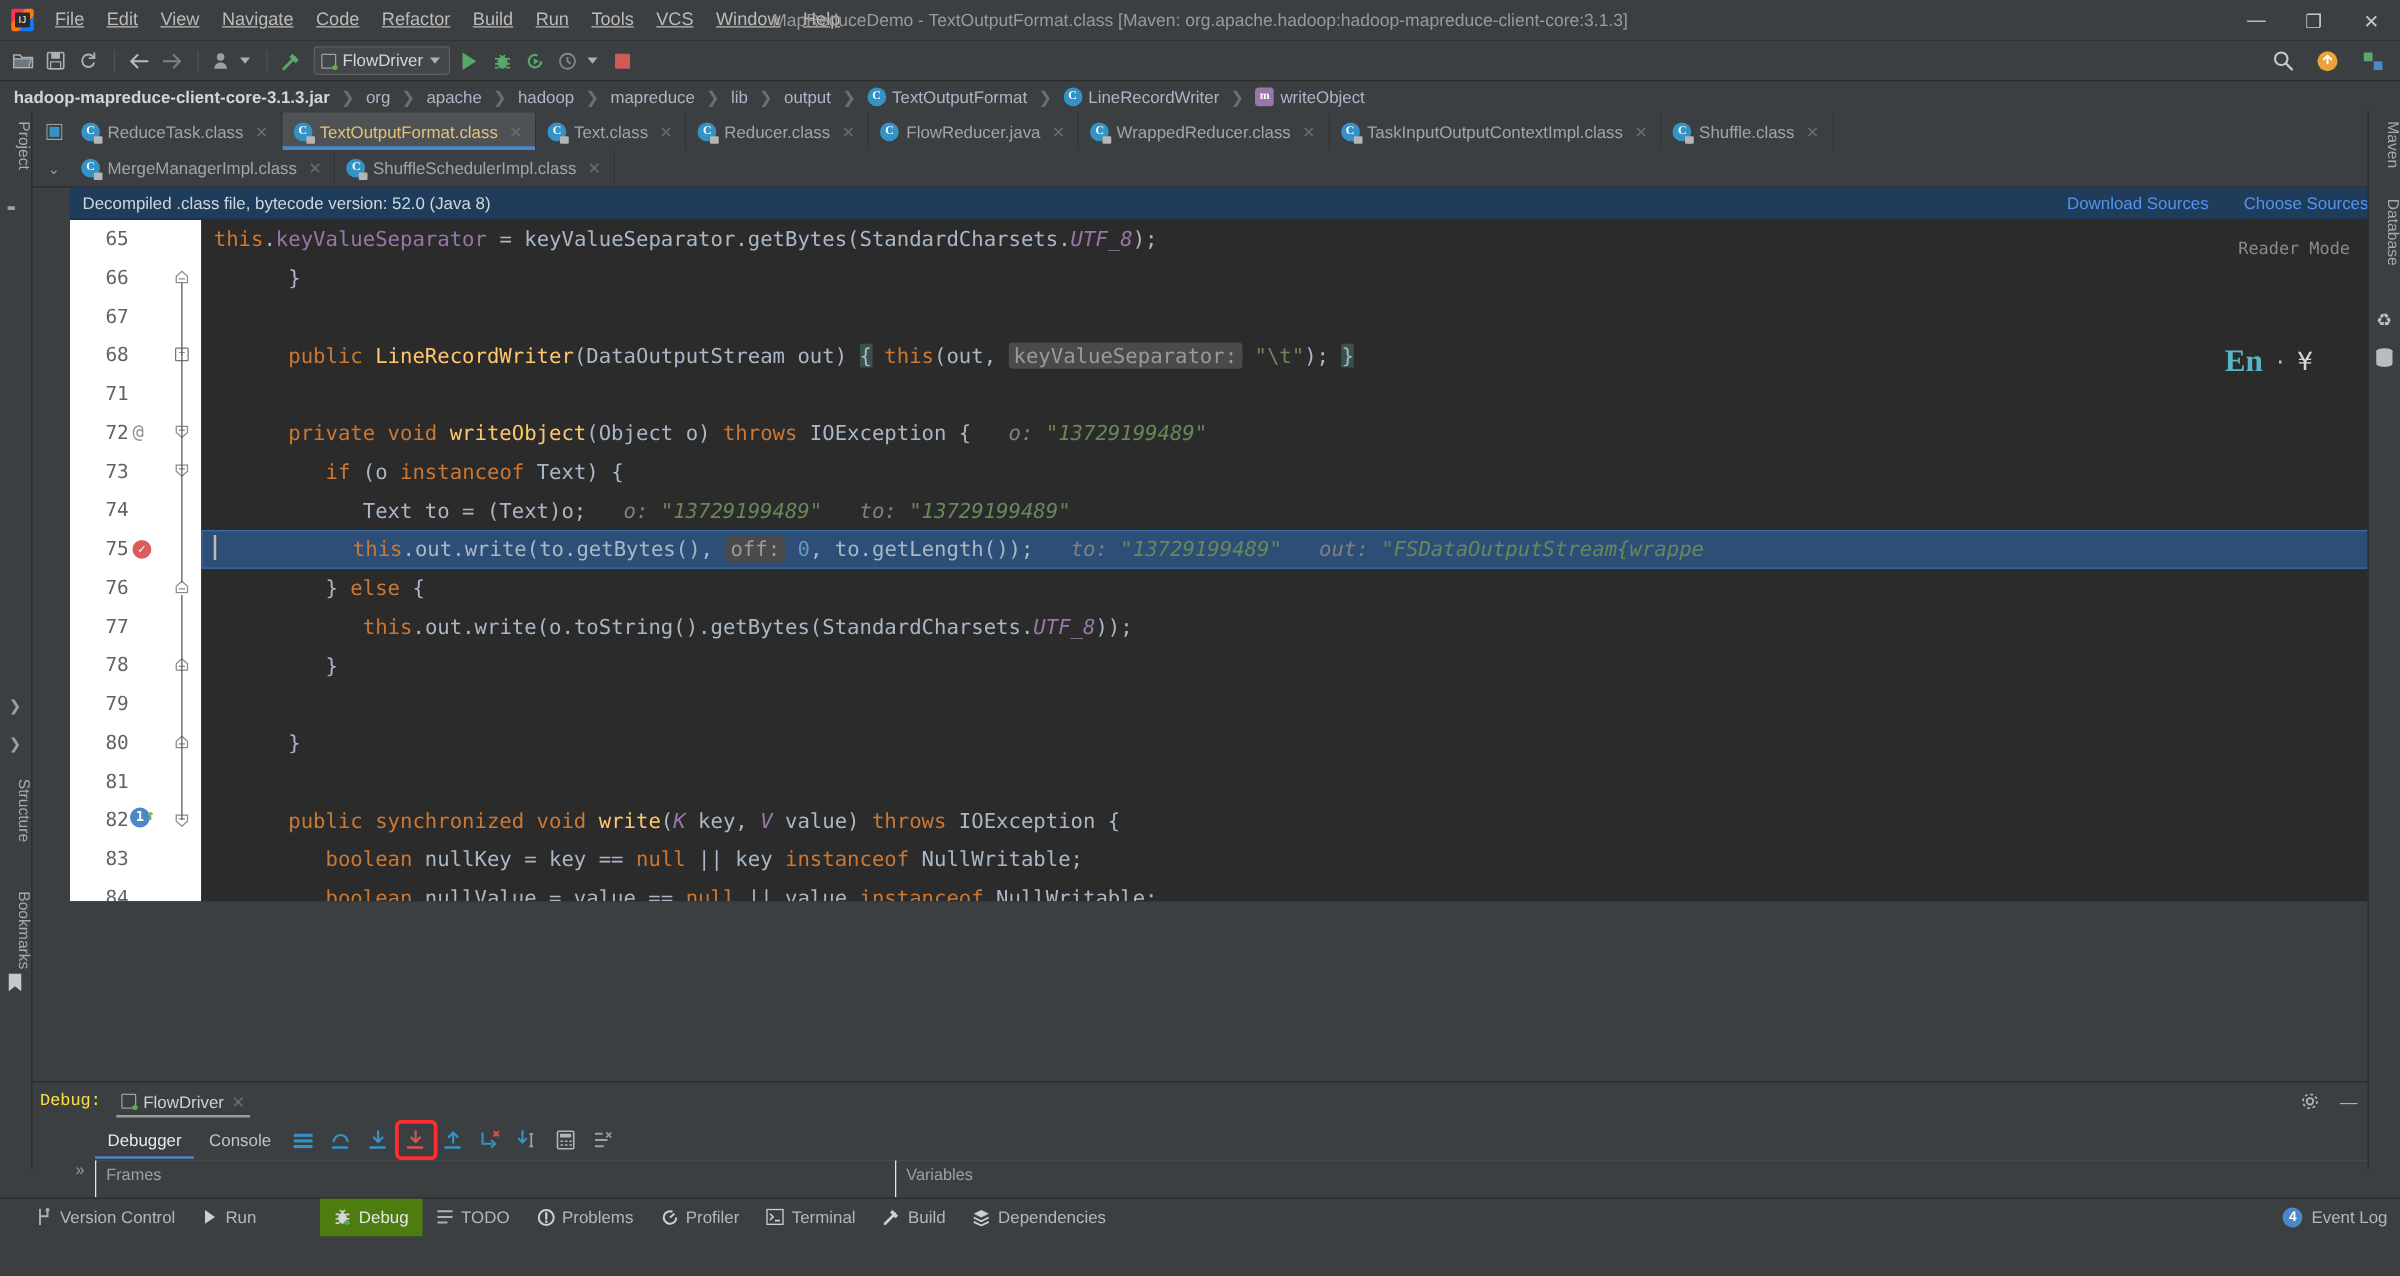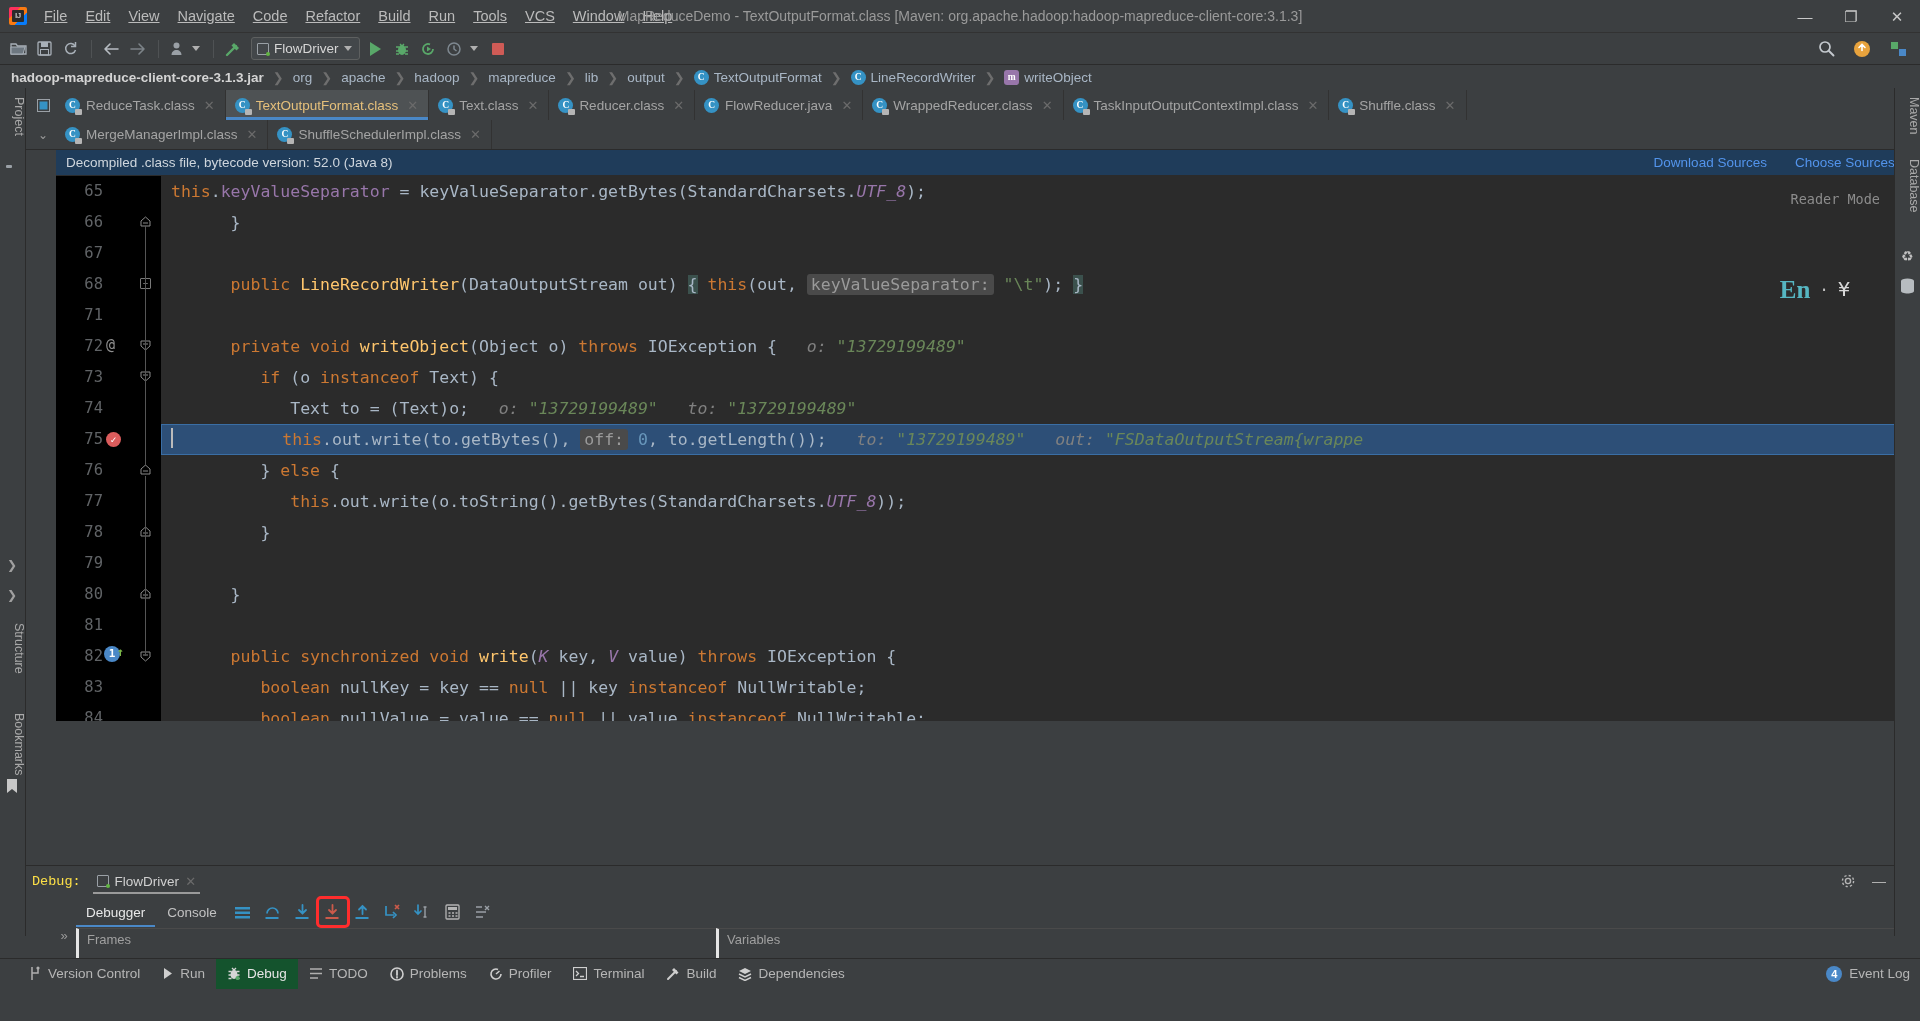--- a/index.html
+++ b/index.html
@@ -107,21 +107,21 @@
     height: 26px; background: #1f3c5a; display: flex; align-items: center;
     padding: 0 14px 0 10px; font-size: 13.5px; color: #cfd6dd;
     border-bottom: 1px solid #2b2b2b;
   }
   .notify .links { margin-left: auto; display: flex; gap: 28px; }
   .notify .links a { color: #5394ec; text-decoration: none; }
 
   
   .editor-wrap { position: relative; height: 555px; display: flex; background: #2b2b2b; overflow: hidden; }
   .gutter {
-    width: 105px; background: #000000; flex: none; position: relative;
+    width: 105px; background: #ffffff; flex: none; position: relative;
     font-family: "DejaVu Sans Mono", monospace; font-size: 15.5px; color: #606366;
   }
   .gutter .ln { position: absolute; right: 58px; text-align: right; }
   .fold-col { position: absolute; left: 84px; top: 0; bottom: 0; width: 14px; }
   .fold {
     position: absolute; width: 11px; height: 11px; color: #8a8a8a; font-size: 9px; line-height: 9px;
     text-align: center;
   }
   .fold-box { border: 1px solid #787878; border-radius: 1px; }
   .fold-line { position: absolute; left: 89px; width: 1px; background: #555; }
@@ -197,34 +197,34 @@
   .dbg-head-right { position:absolute; right: 8px; display:flex; align-items:center; gap: 16px; color:#b0b0b0; font-size:15px;}
   .dbg-toolbar {
     display: flex; align-items: center; height: 32px; padding-left: 50px; gap: 2px; position: relative;
   }
   .dbg-stab { font-size: 13.5px; color: #c2c2c2; padding: 0 10px; height: 30px; display:flex; align-items:center; position:relative;}
   .dbg-stab.sel { color: #e8e8e8; }
   .dbg-stab.sel::after{content:'';position:absolute;left:0;right:0;bottom:0;height:2.5px;background:#4a88c7;}
   .dbg-btn { width: 28px; height: 26px; display:flex; align-items:center; justify-content:center; }
   .redbox { outline: 3px solid #ff2d2d; border-radius:2px; }
   .dbg-body { position:absolute; left:50px; right:0; top:62px; bottom:0; display:flex; }
-  .dbg-col { border-left:3px solid #e5e5e5; border-top:1px solid #4a4a4a; padding:3px 8px; font-size:13px; color:#a0a0a0; }
+  .dbg-col { border-left:1px solid #e5e5e5; border-top:1px solid #4a4a4a; padding:3px 8px; font-size:13px; color:#a0a0a0; }
   .dbg-collapse { position:absolute; left:26px; top:62px; width:24px; color:#9a9a9a; font-size:13px; text-align:center;}
 
   
   .bottombar {
     position: absolute; left: 0; right: 0; bottom: 33px; height: 30px;
     background: #3c3f41; border-top: 1px solid #2b2b2b; display: flex; align-items: center;
     padding-left: 18px; gap: 0;
   }
   .bb-item {
     display: flex; align-items: center; gap: 6px; font-size: 13.5px; color: #b6b6b6;
     padding: 0 11px; height: 30px;
   }
-  .bb-item.sel { background: #14532d; color: #e6e6e6; }
+  .bb-item.sel { background: #4d7c0f; color: #e6e6e6; margin-left: 40px; }
   .bb-right { position:absolute; right: 10px; display:flex; align-items:center; gap:7px; }
   .evt-badge { width:16px;height:16px;border-radius:50%;background:#4a88c7;color:#fff;font-size:11px;line-height:16px;text-align:center;font-weight:bold;}
 
   
   .statusbar {
     position: absolute; left: 0; right: 0; bottom: 0; height: 33px;
     background: #3c3f41; display: flex; align-items: center; padding-left: 10px;
     font-size: 13.5px; color: #b6b6b6; gap: 8px;
   }
   .sb-right { position:absolute; right: 12px; display:flex; align-items:center; gap: 14px; color:#8d8d8d; font-size:13px;}

